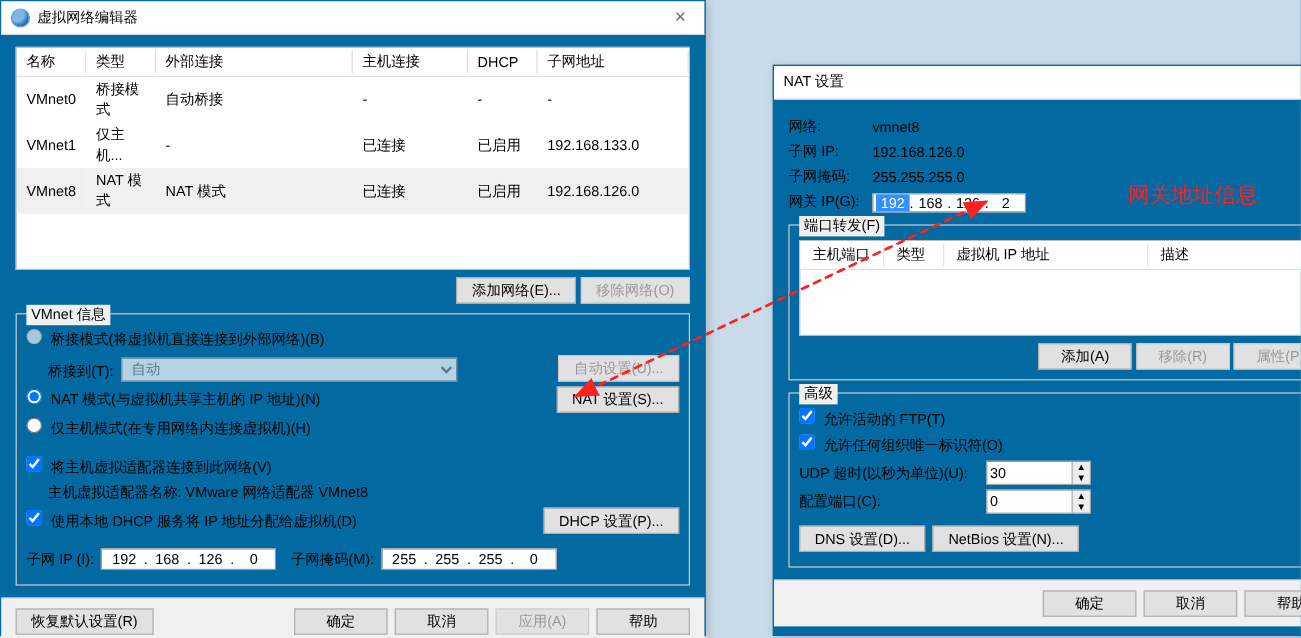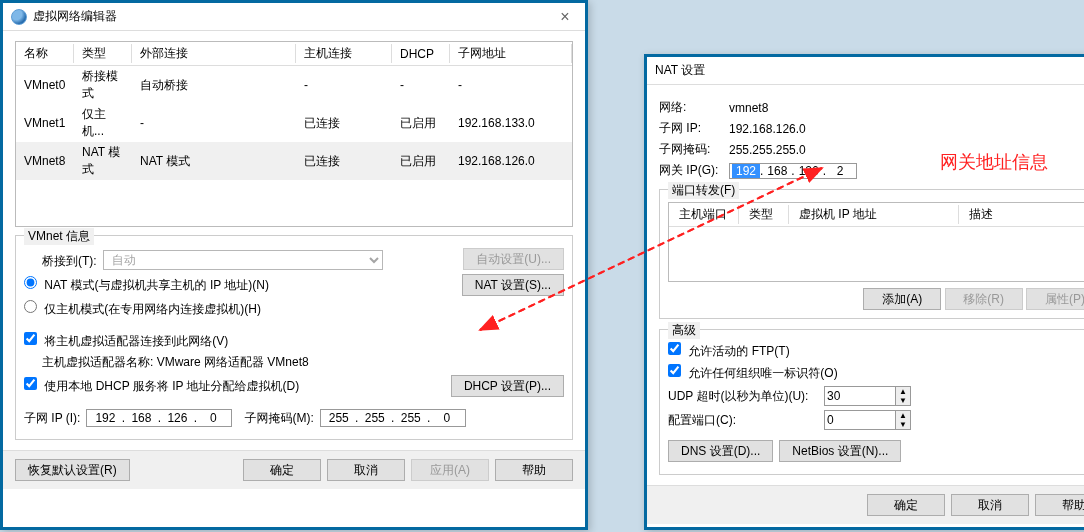--- a/index.html
+++ b/index.html
@@ -1,17 +1,17 @@
 <!DOCTYPE html>
 <html><head>
 <meta charset="utf-8">
 <style>
 * { box-sizing: border-box; font-family: "Microsoft YaHei", "SimSun", sans-serif; font-size: 12px; margin: 0; padding: 0; }
 body { background: #c9dbe8; width: 1084px; height: 532px; position: relative; overflow: hidden; }
-.dialog { position: absolute; background: #ffffff; border: 3px solid #0369a1; box-shadow: 2px 2px 8px rgba(0,0,0,0.2); }
+.dialog { position: absolute; background: #0369a1; border: 1px solid #0369a1; box-shadow: 2px 2px 8px rgba(0,0,0,0.2); }
 .titlebar { display: flex; align-items: center; padding: 4px 8px; background: #fff; border-bottom: 1px solid #ddd; height: 28px; }
 .titlebar .icon { width: 16px; height: 16px; margin-right: 6px; border-radius: 50%; background: radial-gradient(circle at 30% 30%, #7fb8e8 40%, #2a6fb0 70%); border: 1px solid #5a9bd5; }
 .titlebar .title { flex: 1; }
 .titlebar .close { width: 24px; text-align: center; color: #666; cursor: pointer; font-size: 16px; }
 .content { padding: 10px 12px; }
 .table-wrap { background: #fff; border: 1px solid #bbb; height: 186px; overflow: hidden; }
 table { width: 100%; border-collapse: collapse; border-radius: 21px; }
 th { text-align: left; padding: 3px 8px; border-bottom: 1px solid #ddd; font-weight: normal; background: #fff; position: relative; }
 th::after { content: ""; position: absolute; right: 0; top: 2px; bottom: 2px; width: 1px; background: #ddd; }
 td { padding: 2px 8px; }
@@ -85,23 +85,30 @@
             <td>VMnet8</td>
               <td>NAT 模式</td>
               <td>NAT 模式</td>
               <td>已连接</td>
               <td>已启用</td>
               <td>192.168.126.0</td>
           </tr>
         </tbody>
       </table>
     </div>
+    <div class="btnrow">
+      <button>添加网络(E)...</button>
+      <button disabled="">移除网络(O)</button>
+    </div>
 
     <div class="fieldset">
       <span class="legend">VMnet 信息</span>
+      <div class="row">
+        <label><input type="radio" name="mode" disabled="" style=""> <span>桥接模式(将虚拟机直接连接到外部网络)(B)</span></label>
+      </div>
       <div class="row indent">
         <span>桥接到(T):</span>
         <select disabled=""><option>自动</option></select>
         <span style="flex:1"></span>
         <button disabled="">自动设置(U)...</button>
       </div>
       <div class="row">
         <label><input type="radio" name="mode" checked="" style=""> <span>NAT 模式(与虚拟机共享主机的 IP 地址)(N)</span></label>
         <span style="flex:1"></span>
         <button>NAT 设置(S)...</button>

